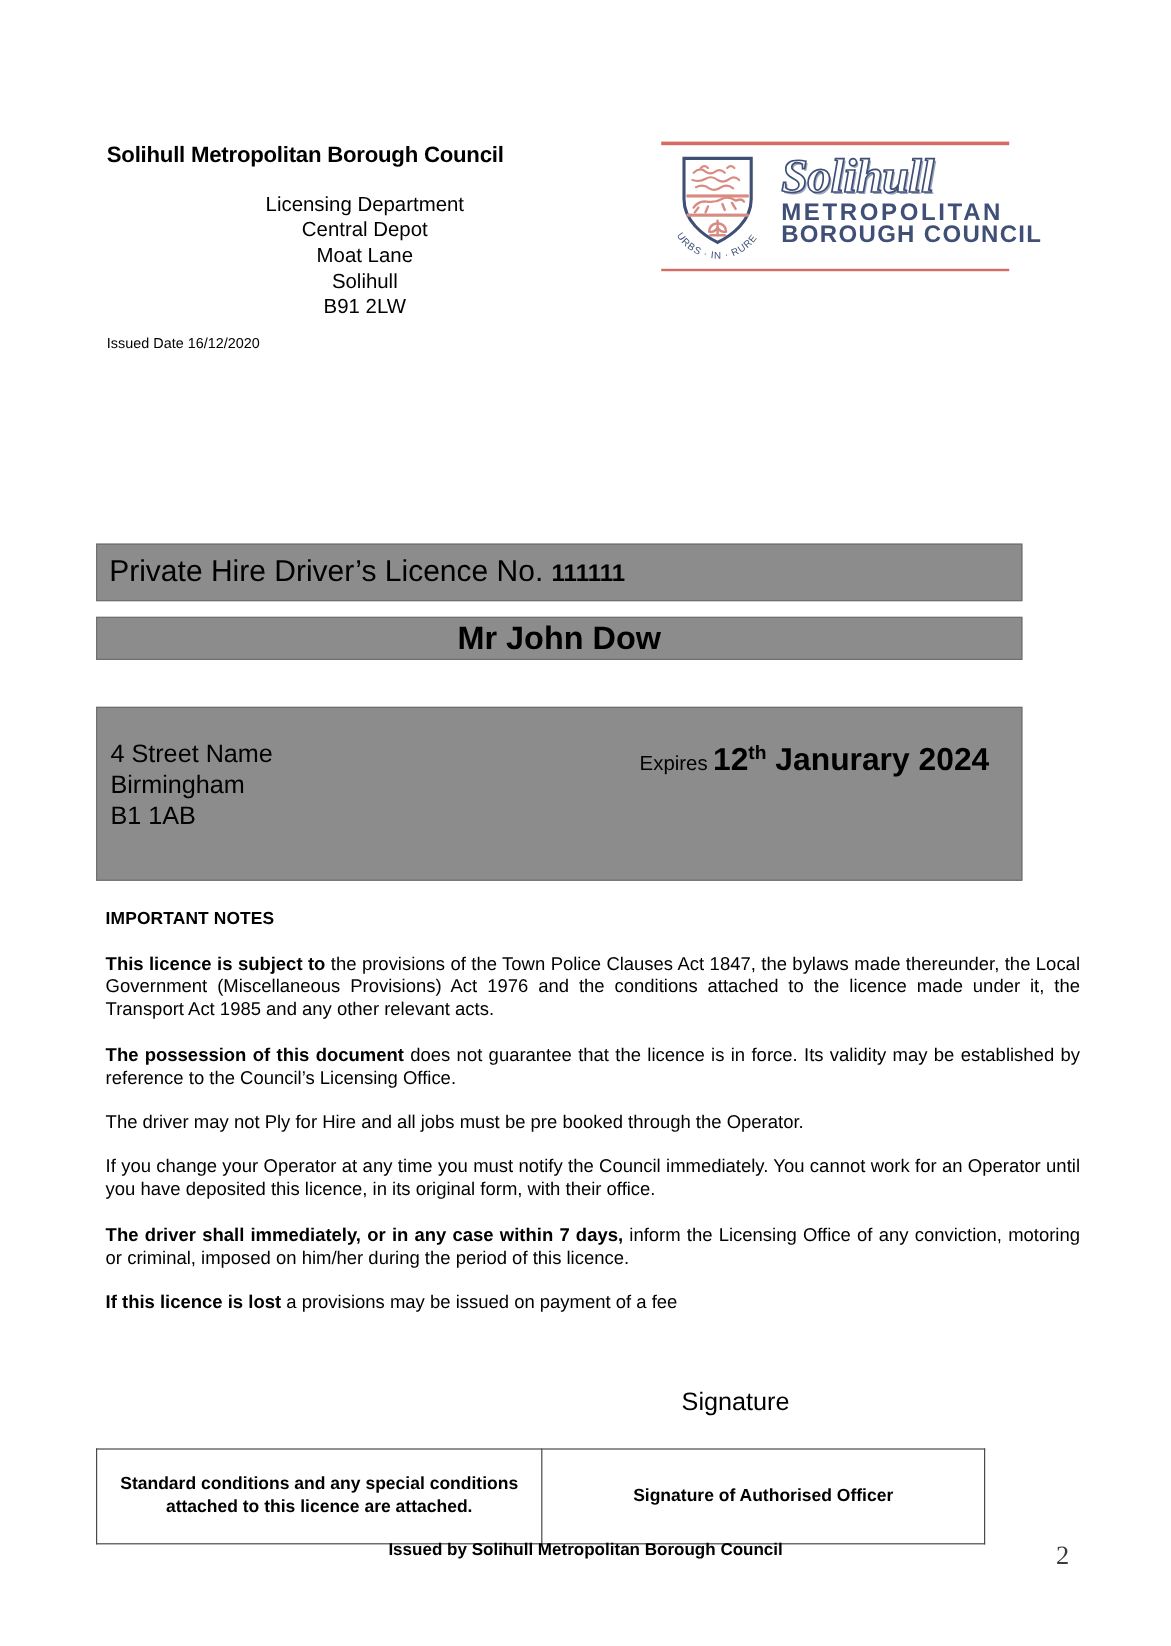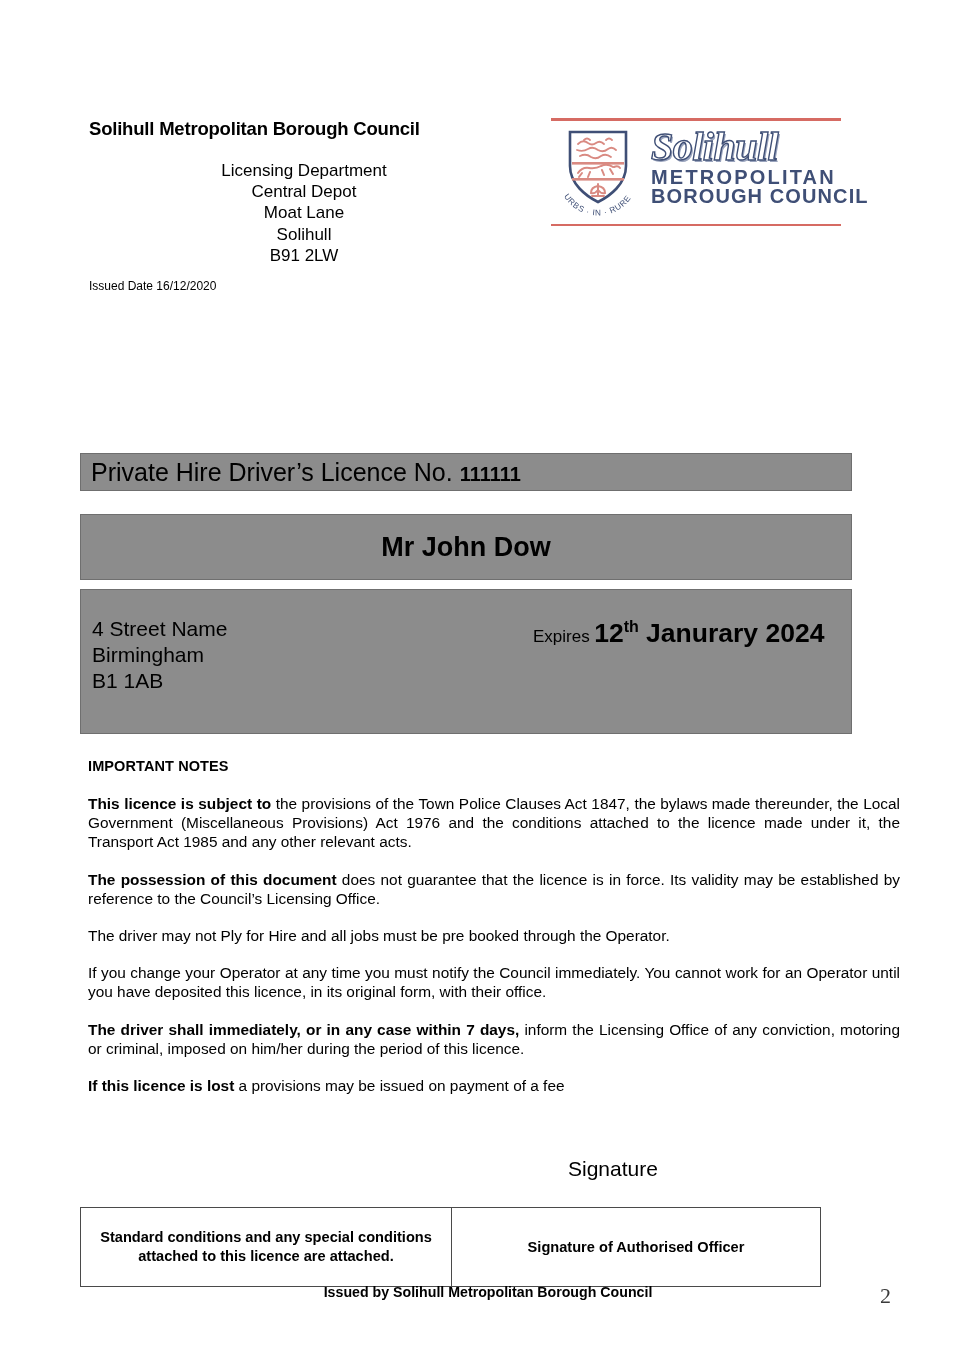--- a/index.html
+++ b/index.html
@@ -126,38 +126,38 @@
   .banner {
     position: absolute;
     left: 80px;
     width: 772px;
     background: #8c8c8c;
     border: 1.5px solid #6f6f6f;
     box-sizing: border-box;
   }
   .banner-licence {
     top: 453px;
-    height: 38px;
+    height: 48px;
   }
   .banner-licence .banner-text {
     position: absolute;
     left: 10px;
     top: 50%;
     transform: translateY(-50%);
     font-size: 25px;
     white-space: nowrap;
   }
   .licence-number {
     font-weight: bold;
     font-size: 20px;
   }
 
   .banner-name {
     top: 514px;
-    height: 66px;
+    height: 36px;
   }
   .banner-name .banner-text {
     position: absolute;
     left: 0;
     right: 0;
     top: 50%;
     transform: translateY(-50%);
     text-align: center;
     font-size: 27px;
     font-weight: bold;

